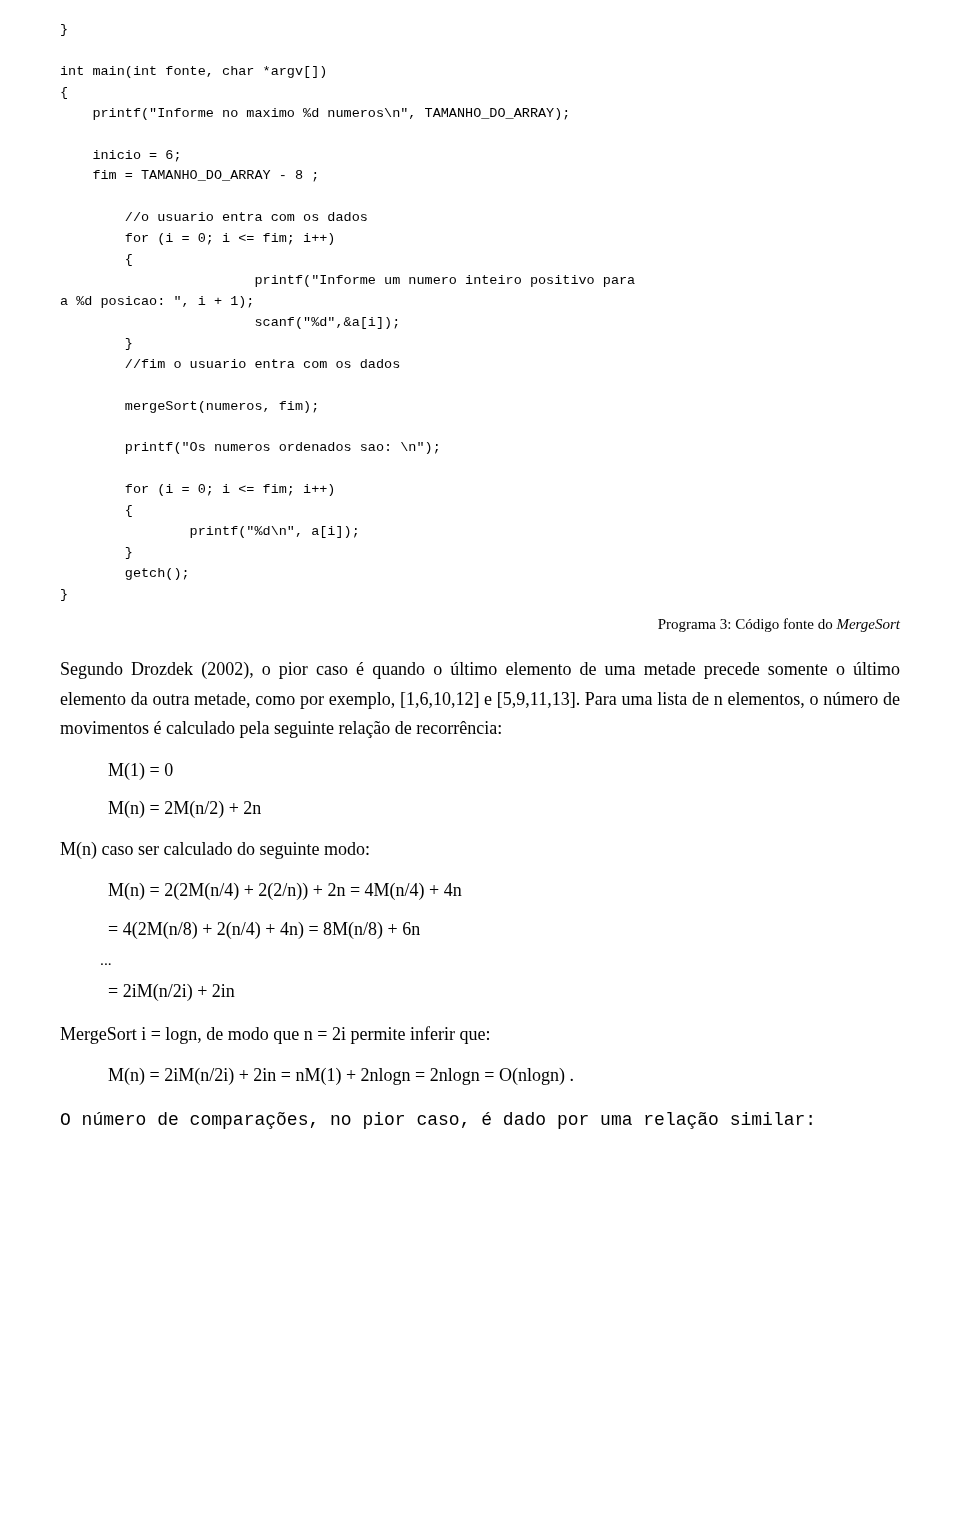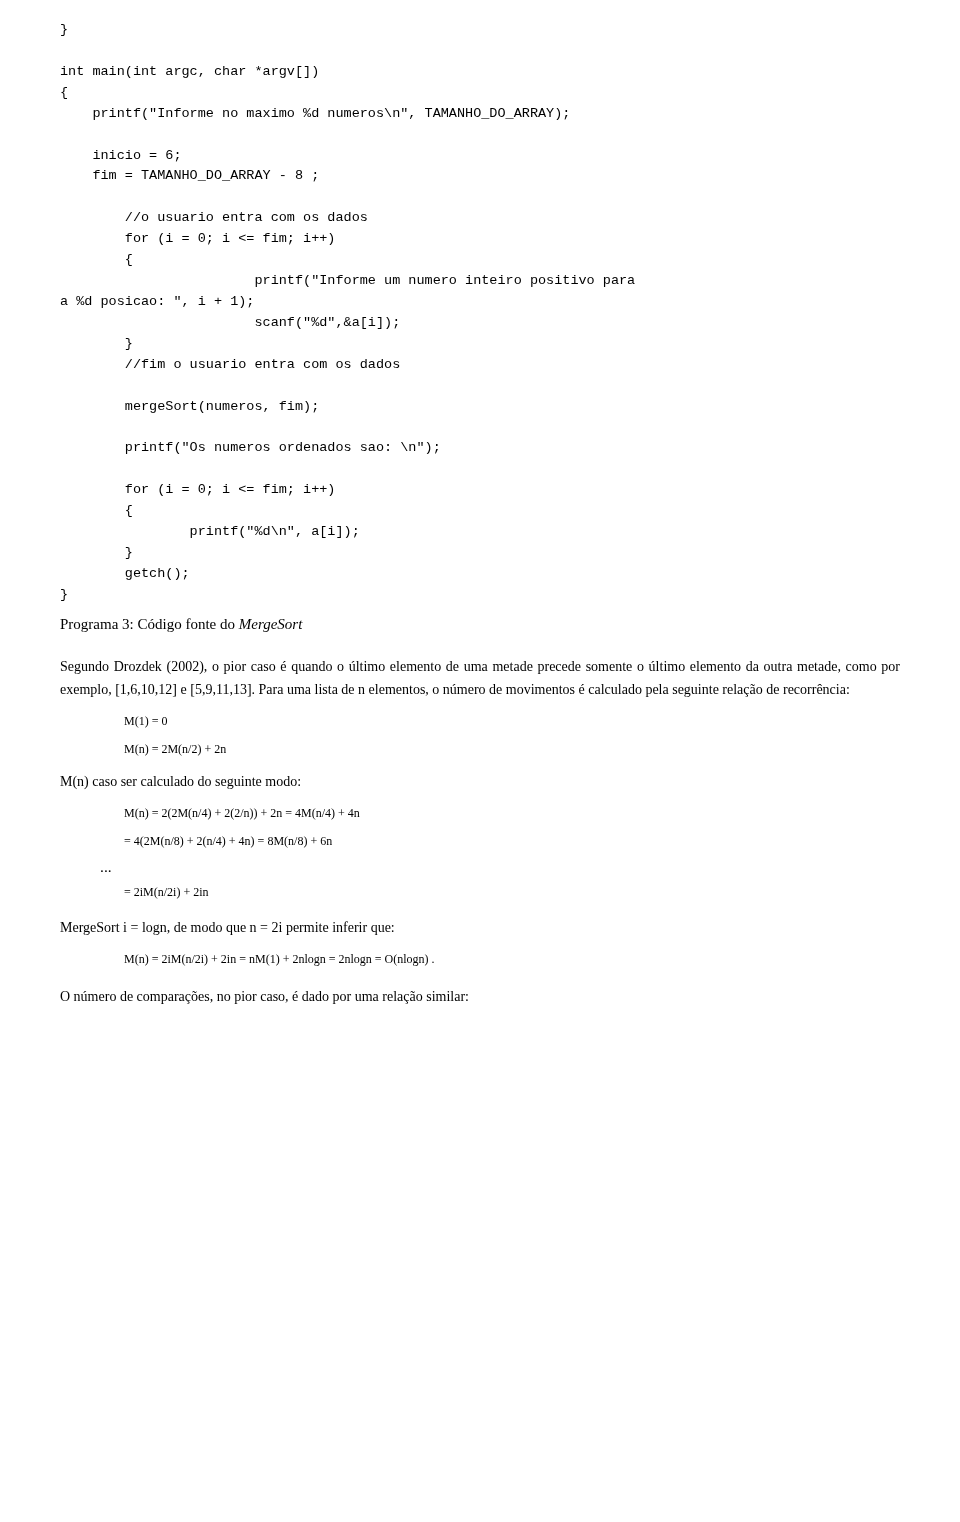--- a/index.html
+++ b/index.html
@@ -18,50 +18,50 @@
     }
     .code-block {
       font-family: 'Courier New', Courier, monospace;
       font-size: 13.5px;
       line-height: 1.55;
       white-space: pre;
       margin-bottom: 10px;
       display: block;
     }
     .caption {
-      text-align: left;
+      text-align: right;
       font-style: italic;
       font-size: 15px;
       margin: 4px 0 22px 0;
     }
     .caption span {
       font-style: normal;
     }
     .body-text {
-      font-size: 14px;
+      font-size: 18px;
       line-height: 1.65;
       text-align: justify;
       margin-bottom: 10px;
     }
     .math-block {
-      font-size: 12px;
+      font-size: 18px;
       line-height: 1.8;
-      margin: 6px 0 6px 64px;
+      margin: 6px 0 6px 48px;
     }
     .ellipsis {
       margin: 4px 0 4px 40px;
       font-size: 15.5px;
     }
   </style>
 </head>
 <body>
 
 <pre class="code-block"><span>}</span>
 
-<span>int main(int argc, char *argv[])</span>
+<span>int main(int fonte, char *argv[])</span>
 <span>{</span>
 <span>    printf("Informe no maximo %d numeros\n", TAMANHO_DO_ARRAY);</span>
 
 <span>    inicio = 6;</span>
 <span>    fim = TAMANHO_DO_ARRAY - 8 ;</span>
 
 <span>        //o usuario entra com os dados</span>
 <span>        for (i = 0; i &lt;= fim; i++)</span>
 <span>        {</span>
 <span>                        printf("Informe um numero inteiro positivo para</span>
@@ -96,13 +96,13 @@
 <div class="math-block">= 4(2M(n/8) + 2(n/4) + 4n) = 8M(n/8) + 6n</div>
 
 <div class="ellipsis">...</div>
 
 <div class="math-block">= 2iM(n/2i) + 2in</div>
 
 <p class="body-text" style="margin-top:12px;">MergeSort i = logn, de modo que n = 2i permite inferir que:</p>
 
 <div class="math-block">M(n) = 2iM(n/2i) + 2in = nM(1) + 2nlogn = 2nlogn = O(nlogn) .</div>
 
-<p class="body-text" style="margin-top:14px;">O número de comparações, no pior caso, é dado por uma relação similar:</p>
+<p class="body-text" style="margin-top:14px;font-family:Liberation Mono, monospace;">O número de comparações, no pior caso, é dado por uma relação similar:</p>
 
 </body></html>

